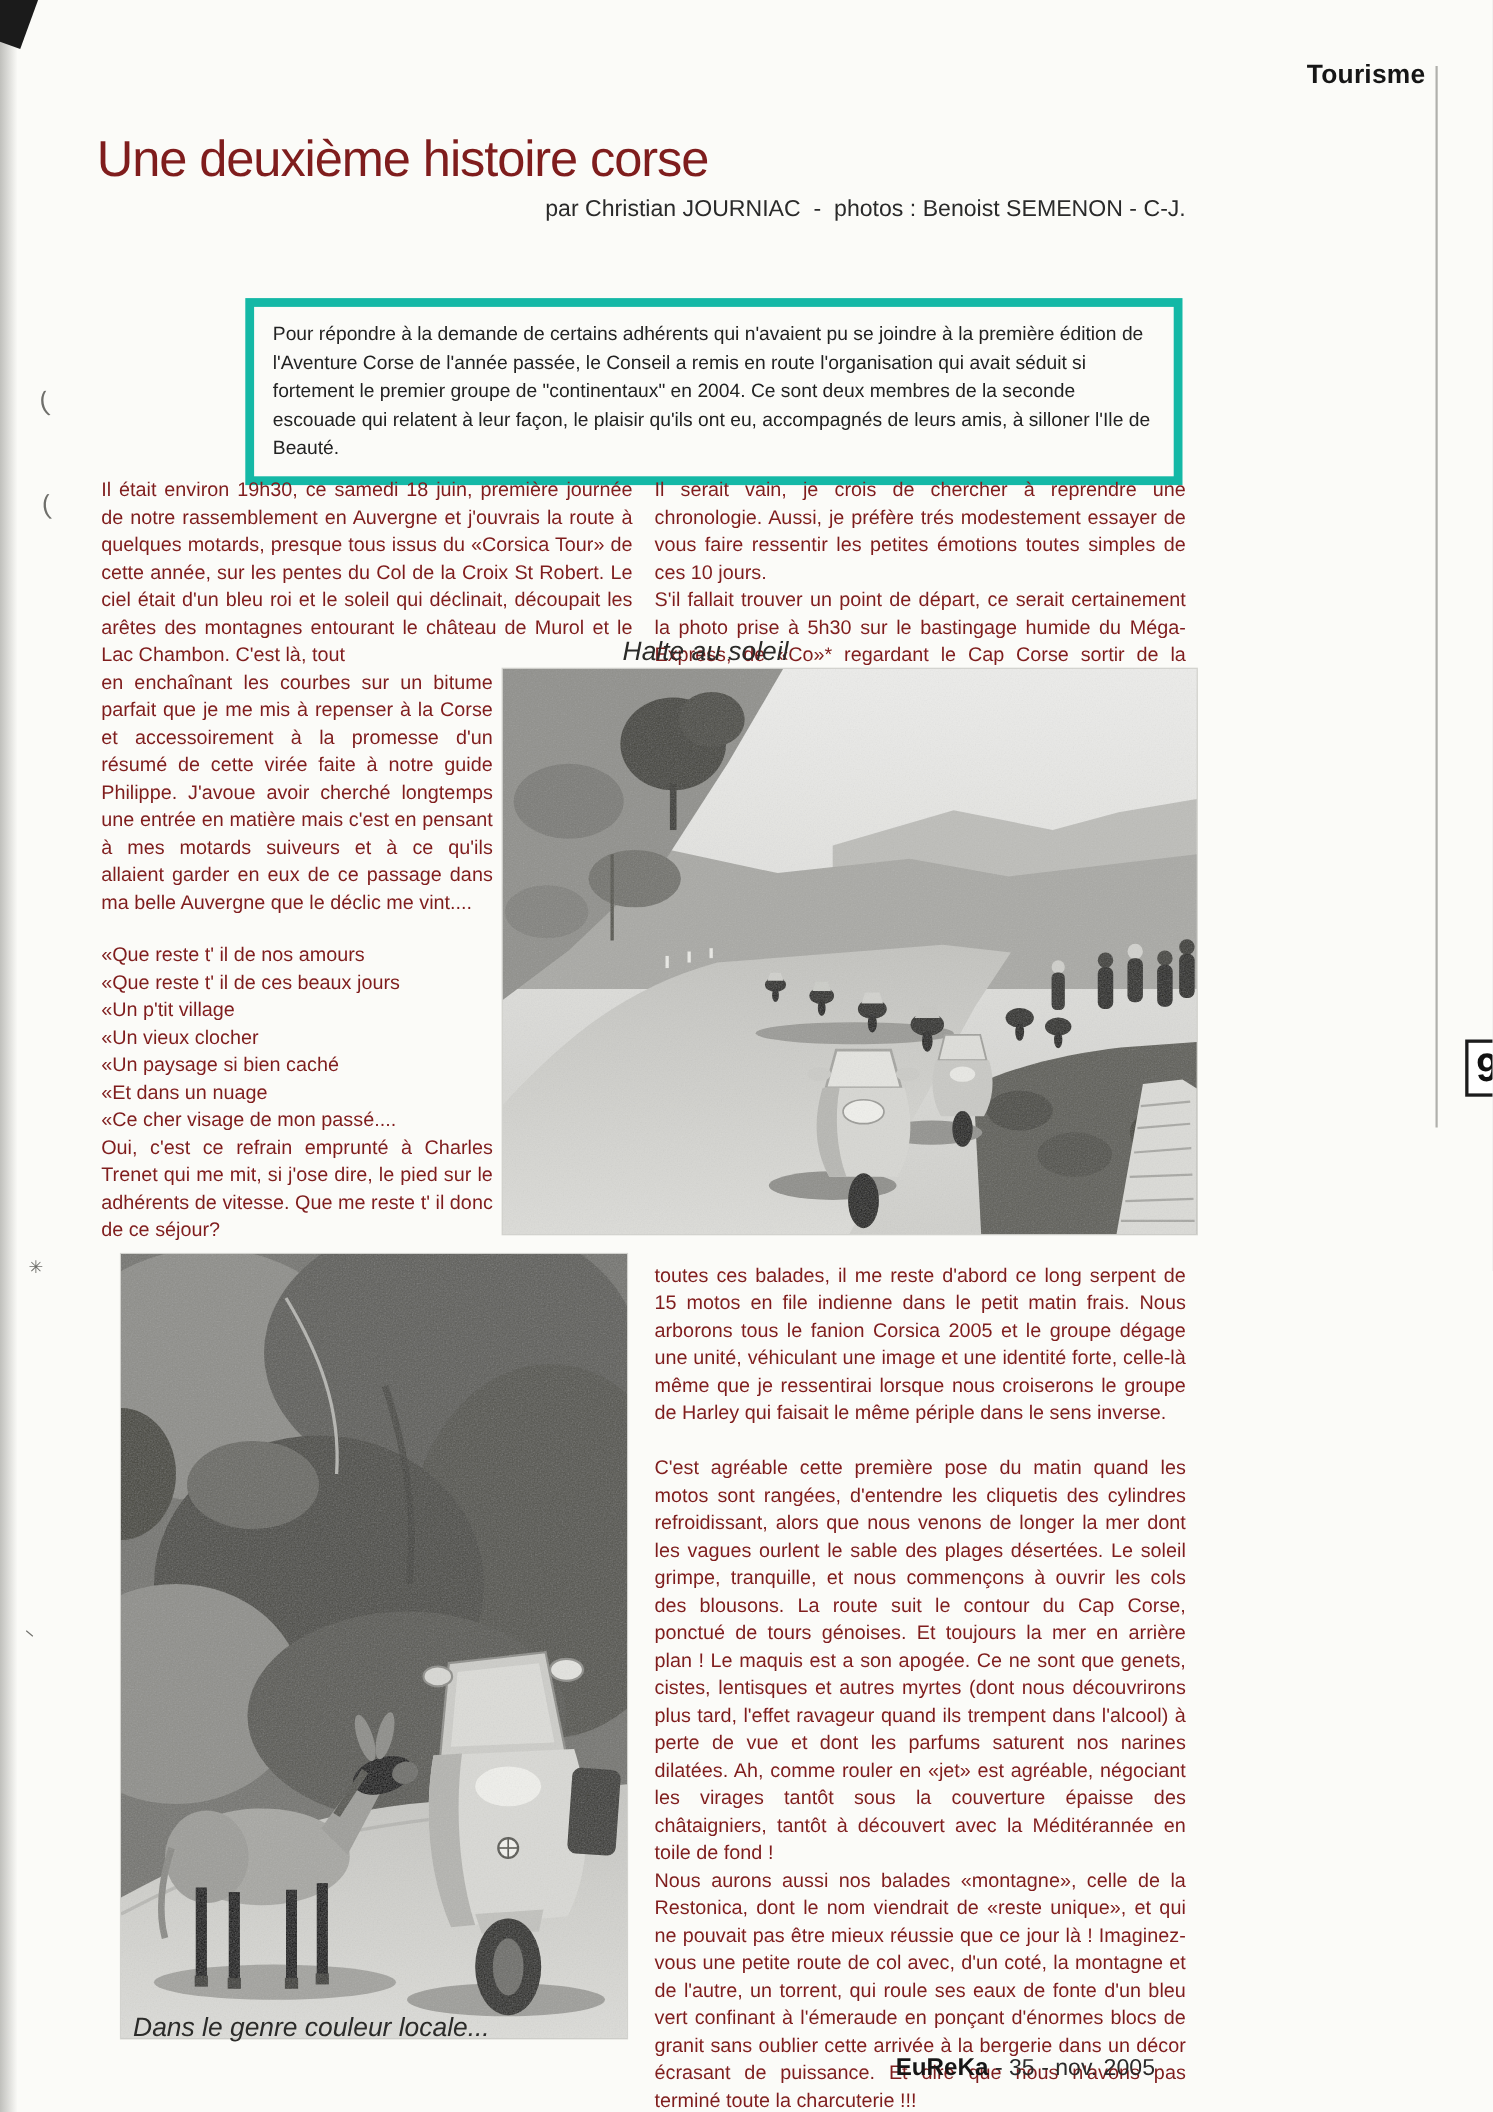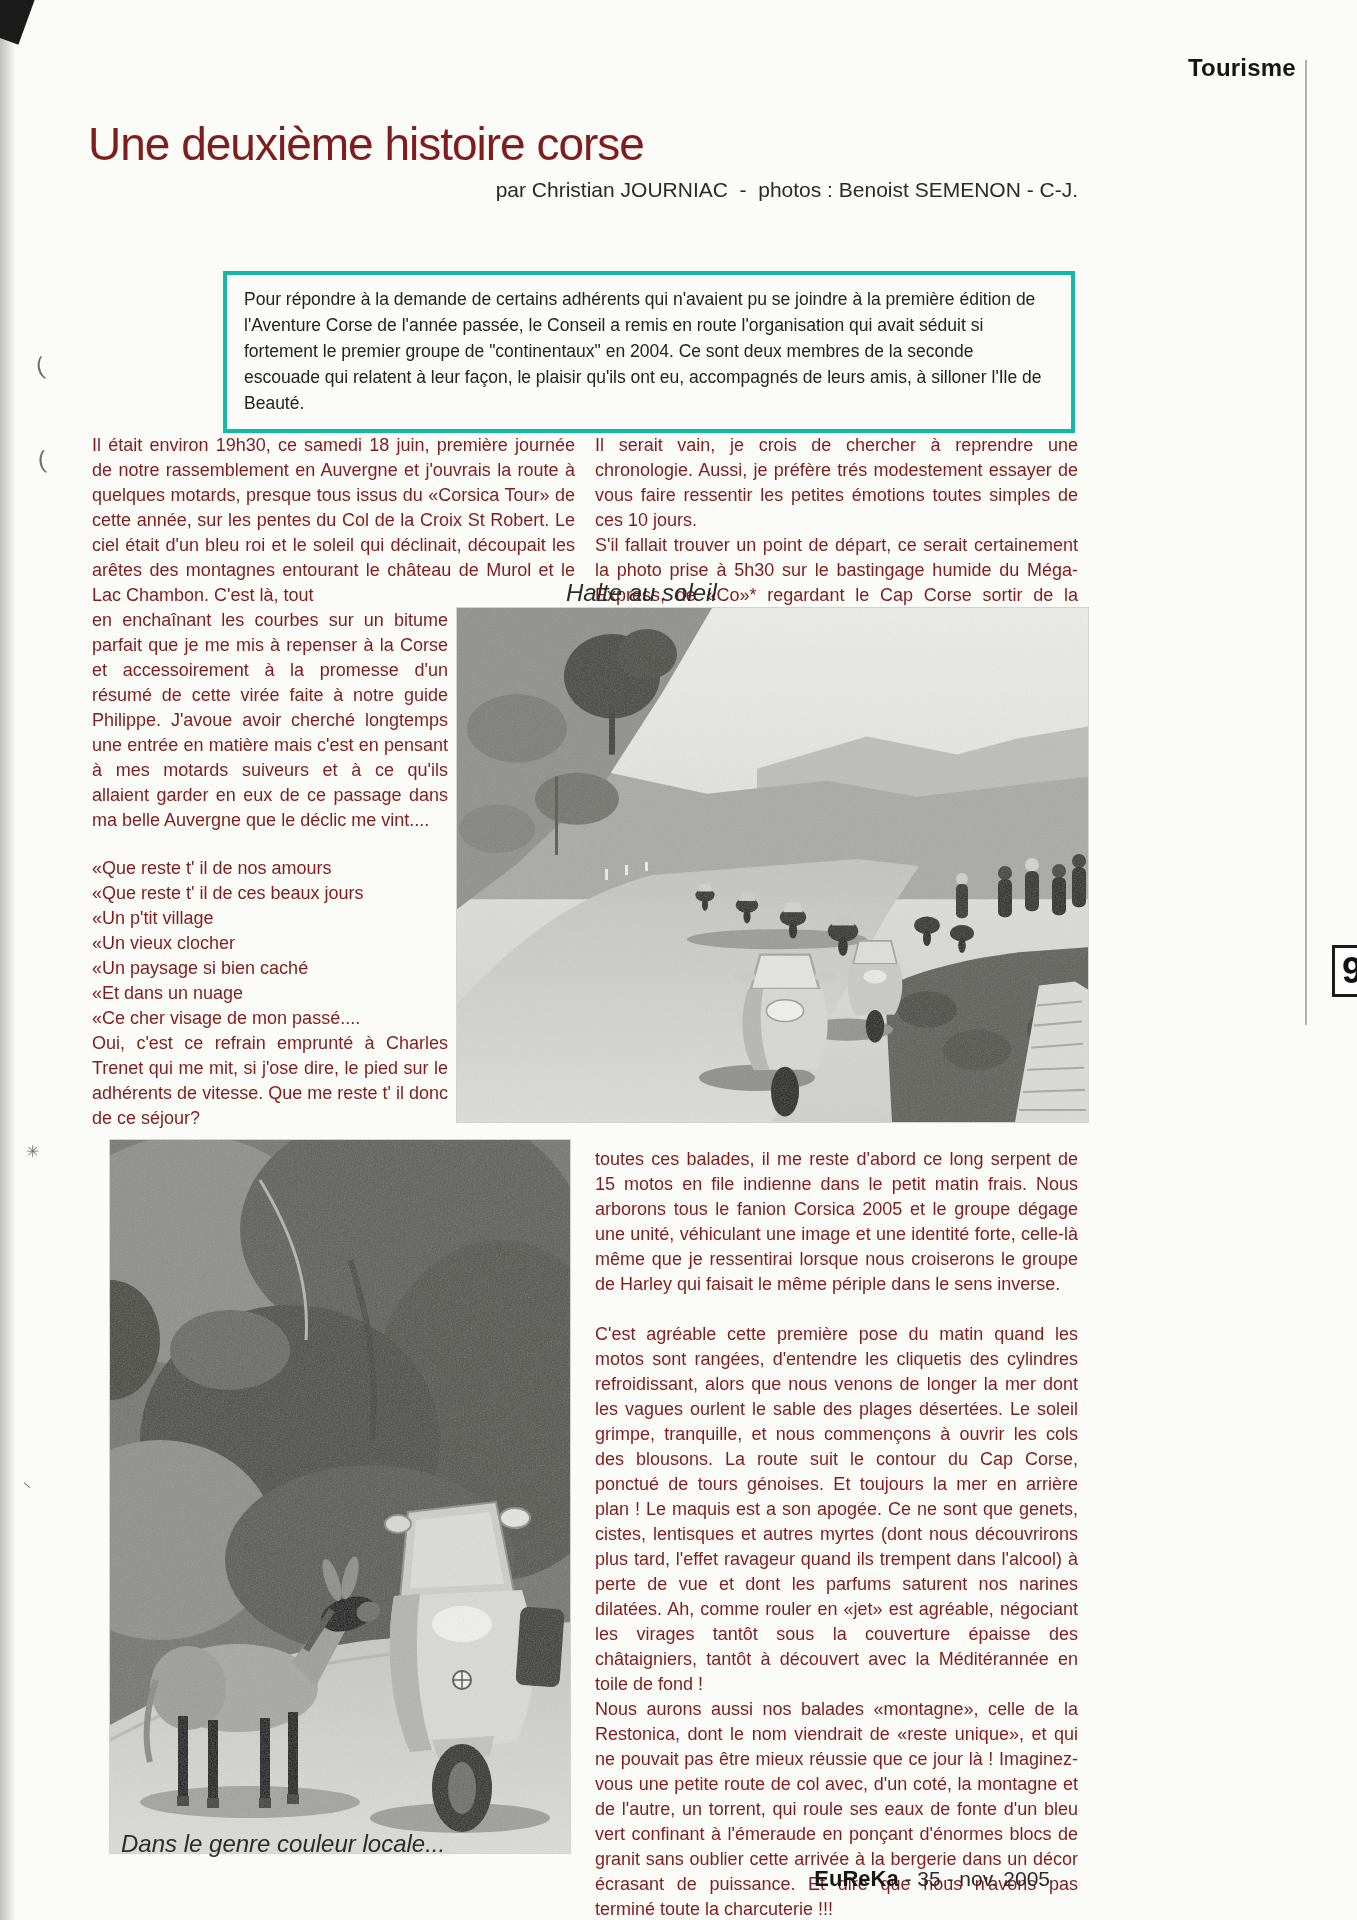--- a/index.html
+++ b/index.html
@@ -10,21 +10,21 @@
   }
   .edge-shade{position:absolute;left:0;top:0;width:16px;height:100%;
     background:linear-gradient(to right,rgba(120,120,115,.45),rgba(120,120,115,0));}
   .section-label{position:absolute;left:1188px;top:54px;width:182px;text-align:left;
     font-size:24px;font-weight:bold;letter-spacing:.2px;color:#161616;}
   .title{position:absolute;left:88px;top:86px;width:980px;
     font-size:46px;font-weight:400;letter-spacing:-1px;color:#7f1d1d;white-space:nowrap;}
   .byline{position:absolute;left:400px;top:178px;width:678px;text-align:right;
     font-size:21px;color:#2a2a2a;white-space:pre;}
   .intro-box{position:absolute;left:223px;top:271px;width:852px;box-sizing:border-box;
-    border:4px solid #14b8a6;padding:11px 17px 13px 17px;
+    border:8px solid #14b8a6;padding:11px 17px 13px 17px;
     font-size:17.5px;line-height:26px;color:#222;text-align:left;background:#fbfbf8;}
   .body-text{font-size:18px;line-height:25px;color:#7f1d1d;text-align:justify;}
   .col-left-wide{position:absolute;left:92px;top:433px;width:483px;}
   .col-left-narrow{width:356px;}
   .col-right-top{position:absolute;left:595px;top:433px;width:483px;}
   .col-right-bottom{position:absolute;left:595px;top:1147px;width:483px;}
   .lyrics{margin-top:23px;text-align:left;}
   .lyrics div{text-align:left;line-height:25px;}
   .gap{height:25px;}
   .caption{font-style:italic;font-size:24px;color:#2b2b29;}

